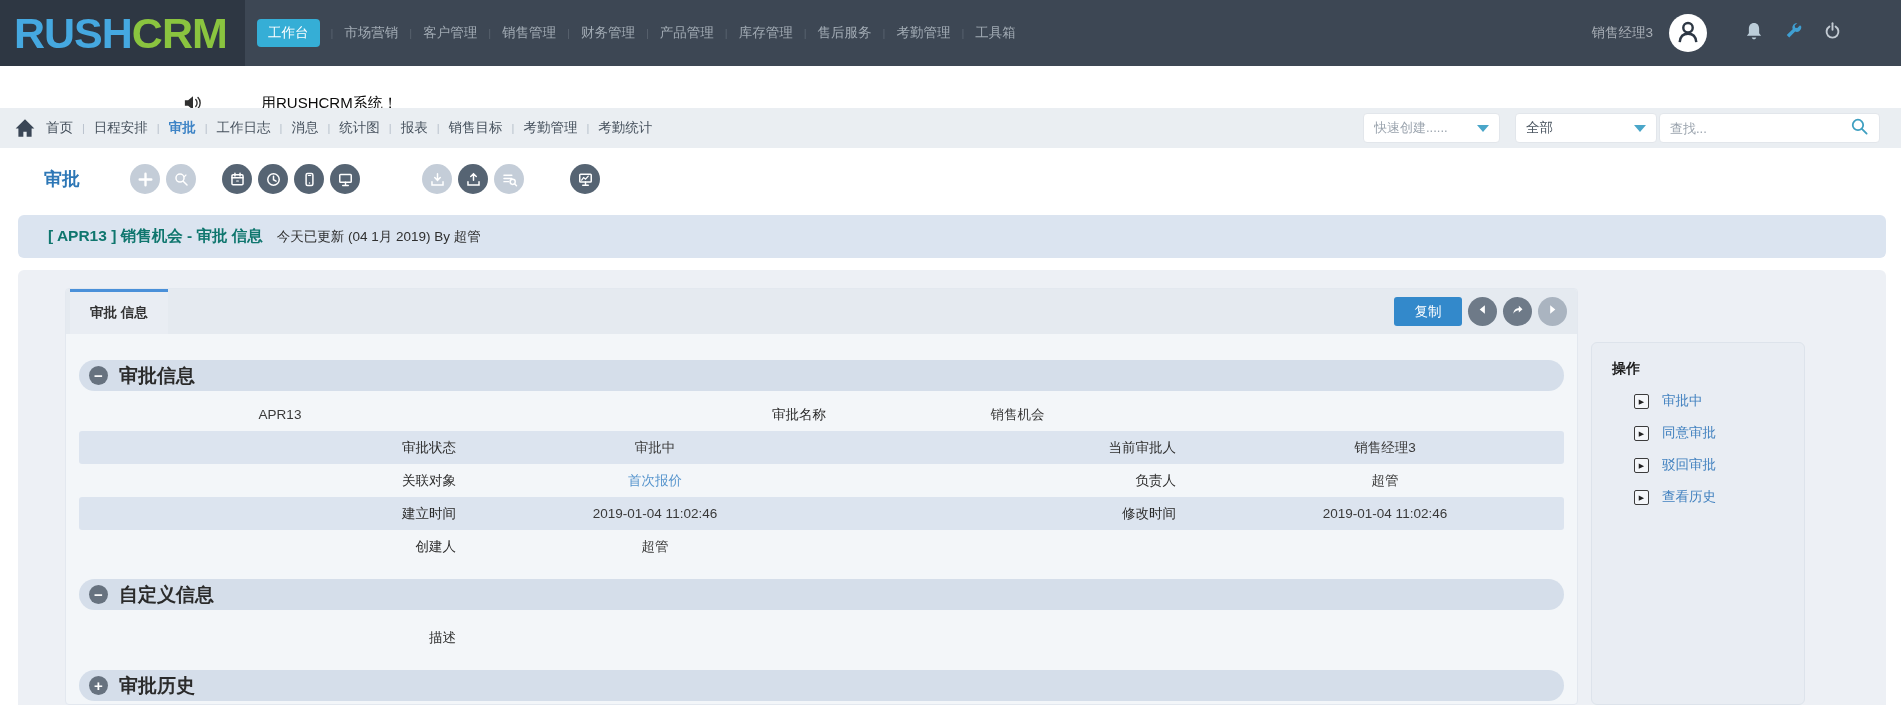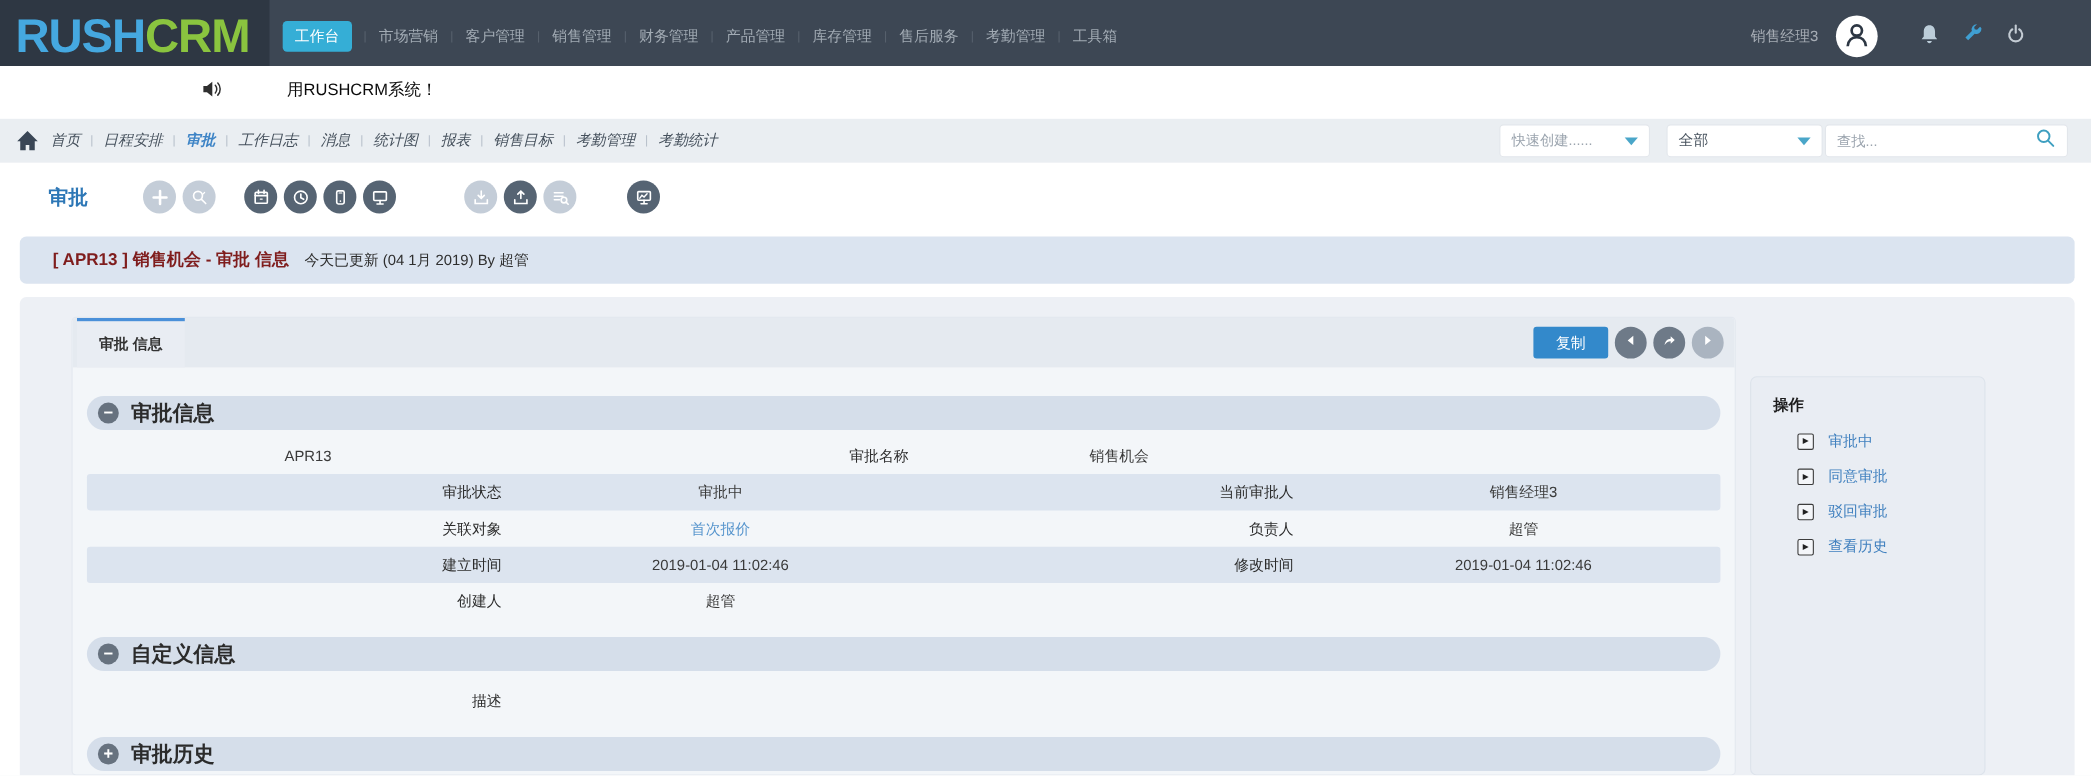--- a/index.html
+++ b/index.html
@@ -18,29 +18,29 @@
   .nav-item { color:#a2abb4; font-size:13.5px; white-space:nowrap; cursor:pointer; }
   .nav-item.active { background:#35aed6; color:#fff; padding:5px 11px; border-radius:4px; }
   .nav-sep { color:#59636f; font-size:11px; margin:0 11px; }
   .top-right { right:0; top:0; height:66px; display:flex; align-items:center; padding-right:58px; }
   .username { color:#a7adb5; font-size:13.5px; margin-right:16px; cursor:pointer; }
   .avatar { width:38px; height:38px; border-radius:50%; background:#fff; display:flex; align-items:center; justify-content:center; margin-right:36px; cursor:pointer; }
   .tb-icon { width:22px; display:flex; justify-content:center; cursor:pointer; }
   .tb-icon + .tb-icon { margin-left:17px; }
 
   
-  .announce { left:0; top:60px; width:1901px; height:30px; background:#fff; }
+  .announce { left:0; top:82px; width:1901px; height:30px; background:#fff; }
   .announce-icon { left:183px; top:11px; }
   .announce-text { left:261px; top:0; height:42px; display:flex; align-items:center; font-size:15px; color:#0a0a0a; }
 
   
   .subnav { left:0; top:108px; width:1901px; height:40px; background:#eaeef2; }
   .home-icon { left:14px; top:9px; cursor:pointer; }
   .subnav-links { left:46px; top:0; height:40px; display:flex; align-items:center; }
-  .sn-item { color:#45505c; font-size:13.5px; white-space:nowrap; cursor:pointer;font-style:italic; }
+  .sn-item { color:#45505c; font-size:13.5px; white-space:nowrap; cursor:pointer; }
   .sn-item.active { color:#3e84c6; font-weight:bold; }
   .sn-sep { color:#b6bfca; font-size:11px; margin:0 9px; }
   .ctrl-box { top:5px; height:30px; background:#fff; border:1px solid #e2e6eb; border-radius:4px; display:flex; align-items:center; padding:0 10px; cursor:pointer; }
   .ctrl-quick { left:1363px; width:137px; }
   .ctrl-scope { left:1515px; width:142px; }
   .ctrl-search { left:1659px; width:221px; cursor:text; }
   .ctrl-placeholder { color:#9ba4ae; font-size:13px; flex:1; white-space:nowrap; overflow:hidden; }
   .ctrl-value { color:#4a5560; font-size:13.5px; flex:1; }
   .caret-down { width:0; height:0; border-left:6px solid transparent; border-right:6px solid transparent; border-top:7px solid #4aa6c9; }
   .search-input { border:none; outline:none; flex:1; font-size:13px; color:#0369a1; background:transparent; font-family:inherit; }
@@ -50,21 +50,21 @@
   .titlebar { left:0; top:148px; width:1901px; height:67px; background:#fff; }
   .page-title { left:44px; top:0; height:62px; display:flex; align-items:center; font-size:18px; font-weight:bold; color:#2d77b6; }
   .toolbar { left:130px; top:0; height:62px; display:flex; align-items:center; }
   .tgroup { display:flex; gap:6px; }
   .circle-btn { width:30px; height:30px; border-radius:50%; display:flex; align-items:center; justify-content:center; cursor:pointer; }
   .circle-btn.light { background:#c4cdd8; }
   .circle-btn.dark { background:#57666f; background:#566473; }
 
   
   .rec-header { left:18px; top:215px; width:1868px; height:43px; background:#dbe4f0; border-radius:6px; display:flex; align-items:center; padding-left:30px; }
-  .rec-title { font-size:15.5px; font-weight:bold; color:#7f1d1d; }
+  .rec-title { font-size:15.5px; font-weight:bold; color:#0f766e; }
   .rec-sub { font-size:13.5px; color:#2f2f2f; margin-left:14px; }
 
   
   .body-card { left:18px; top:270px; width:1868px; height:435px; background:#edf0f5; border-radius:6px 6px 0 0; }
   .main-panel { left:47px; top:18px; width:1513px; height:417px; background:#f3f6f9; border:1px solid #e3e8ef; border-radius:4px; overflow:hidden; }
   .tabrow { position:relative; width:100%; height:45px; background:#e5eaf0; }
   .tab { position:absolute; left:4px; top:0; height:45px; border-top:3px solid #4a90d9; padding:0 20px; display:flex; align-items:center; font-size:13.5px; font-weight:bold; color:#333; background:#e9edf3; cursor:pointer; }
   .tab-actions { position:absolute; right:10px; top:8px; display:flex; gap:6px; align-items:center; }
   .copy-btn { width:68px; height:29px; background:#3389cb; border:none; border-radius:3px; color:#fff; font-size:13.5px; font-family:inherit; cursor:pointer; }
   .nav-circle { width:29px; height:29px; border-radius:50%; display:flex; align-items:center; justify-content:center; cursor:pointer; }

